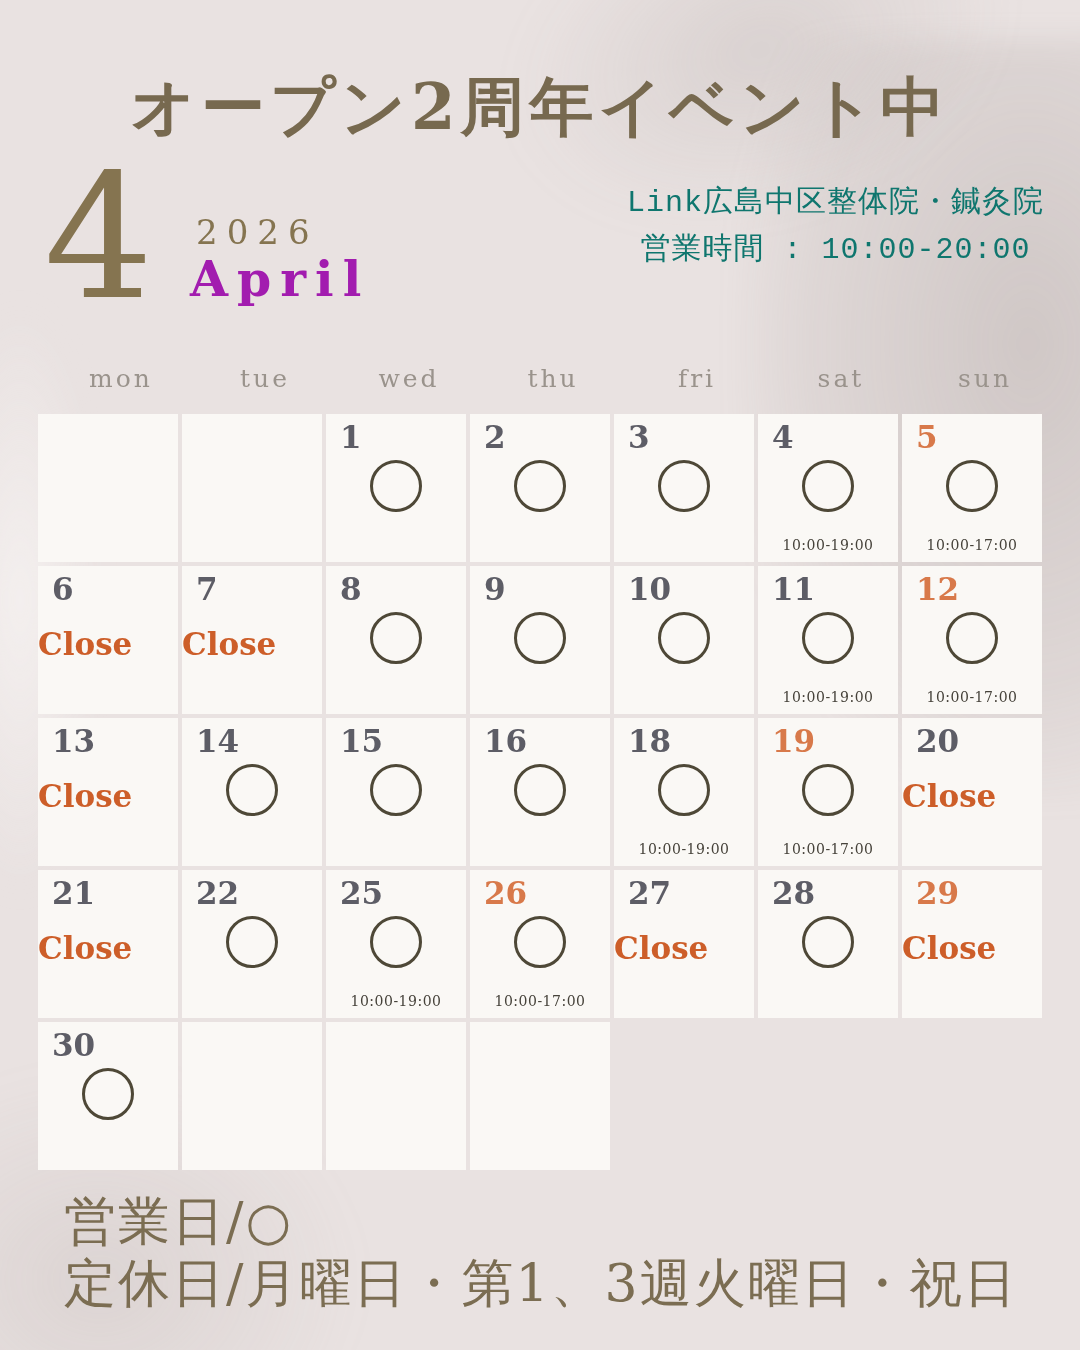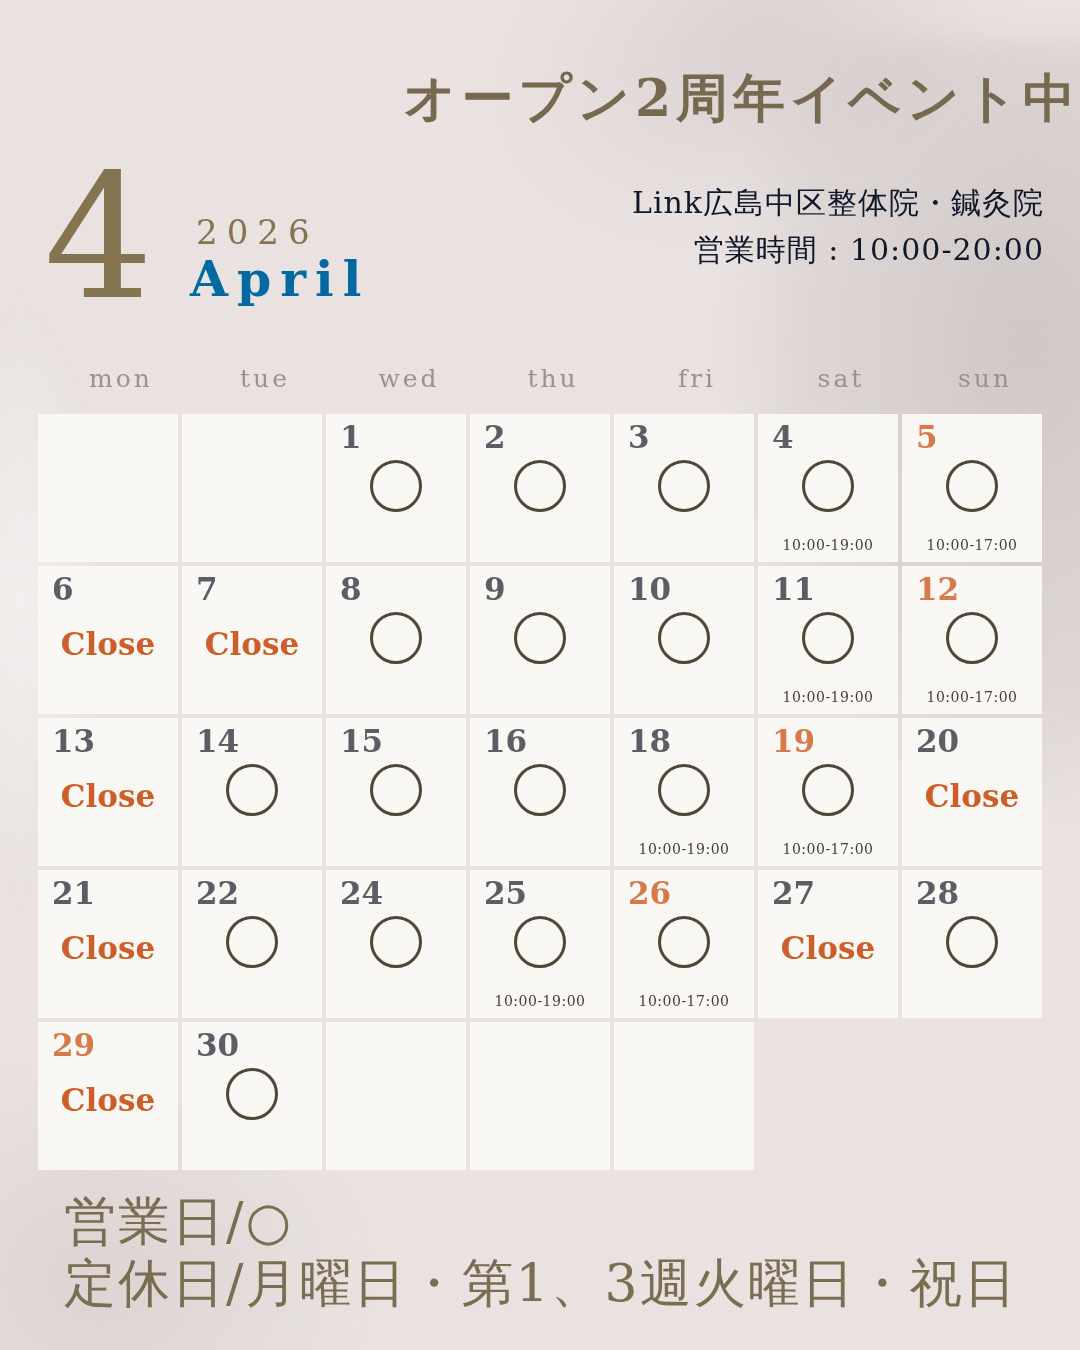--- a/index.html
+++ b/index.html
@@ -30,42 +30,42 @@
     filter:blur(20px);
   }
   .blob-leftedge {
     left:-60px; top:300px; width:160px; height:600px;
     background:radial-gradient(ellipse at 50% 50%, rgba(255,253,252,0.55), transparent 70%);
     filter:blur(16px);
   }
 
   .title {
     position:absolute; top:64px; left:0; width:100%;
-    text-align:right;
-    font-size:52px; font-weight:600; letter-spacing:5px;
+    text-align:center;
+    font-size:64px; font-weight:600; letter-spacing:5px;
     color:#77694f;
   }
 
   .month-number {
     position:absolute; left:44px; top:152px;
     font-size:172px; line-height:1; color:#857450;
   }
   .month-year {
     position:absolute; left:196px; top:212px;
     font-size:34px; letter-spacing:9px; color:#857450;
   }
   .month-name {
     position:absolute; left:190px; top:250px;
-    font-size:49px; font-weight:600; letter-spacing:9px; color:#0369a1;
+    font-size:49px; font-weight:600; letter-spacing:9px; color:#a21caf;
   }
 
   .clinic {
     position:absolute; right:36px; top:180px;
-    text-align:right; color:#0f172a;
-    font-size:30px; line-height:1.55; letter-spacing:1px;
+    text-align:center; color:#0f766e;
+    font-size:30px; line-height:1.55; letter-spacing:1px;font-family:Liberation Mono, monospace;
   }
 
   .weekdays {
     position:absolute; left:51px; top:364px; width:1004px;
     display:grid; grid-template-columns:repeat(7,1fr); gap:4px;
   }
   .weekday {
     text-align:center; font-size:25px; letter-spacing:3px; color:#9a938c;
   }
 
@@ -81,21 +81,21 @@
     font-size:31px; font-weight:bold; color:#5d5d66;
   }
   .daynum.orange { color:#d8794a; }
   .circle {
     position:absolute; top:46px; left:50%; transform:translateX(-50%);
     width:52px; height:52px;
     border:3px solid #4e4837; border-radius:50%;
   }
   .close-label {
     position:absolute; top:60px; left:0; width:100%;
-    text-align:center;
+    text-align:left;
     font-size:31px; font-weight:bold; color:#cd5e29;
   }
   .time {
     position:absolute; bottom:9px; left:0; width:100%;
     text-align:center;
     font-size:14px; color:#46423a; letter-spacing:0.5px;
   }
 
   .legend {
     position:absolute; left:64px; top:1190px;
@@ -220,24 +220,20 @@
       </div>
       <div class="cell">
         <span class="daynum">21</span>
         <span class="close-label">Close</span>
       </div>
       <div class="cell">
         <span class="daynum">22</span>
         <span class="circle"></span>
       </div>
       <div class="cell">
-        <span class="daynum">24</span>
-        <span class="circle"></span>
-      </div>
-      <div class="cell">
         <span class="daynum">25</span>
         <span class="circle"></span>
         <span class="time">10:00-19:00</span>
       </div>
       <div class="cell">
         <span class="daynum orange">26</span>
         <span class="circle"></span>
         <span class="time">10:00-17:00</span>
       </div>
       <div class="cell">

